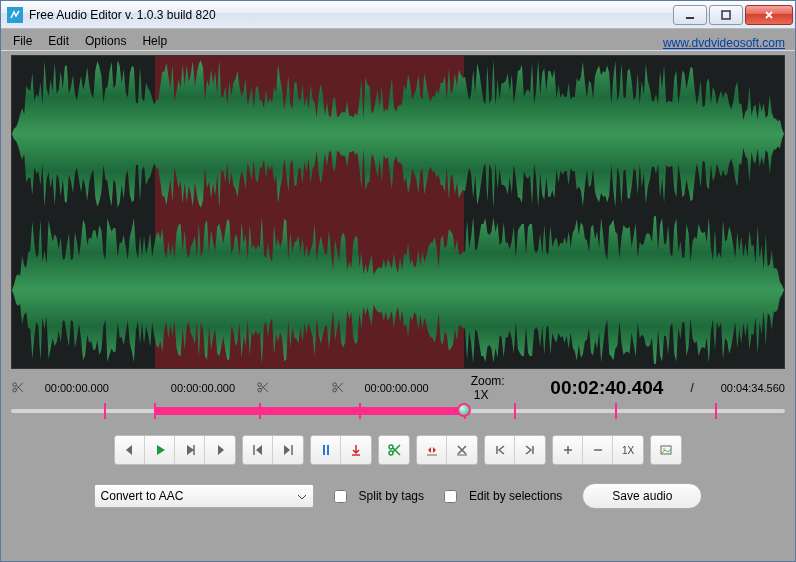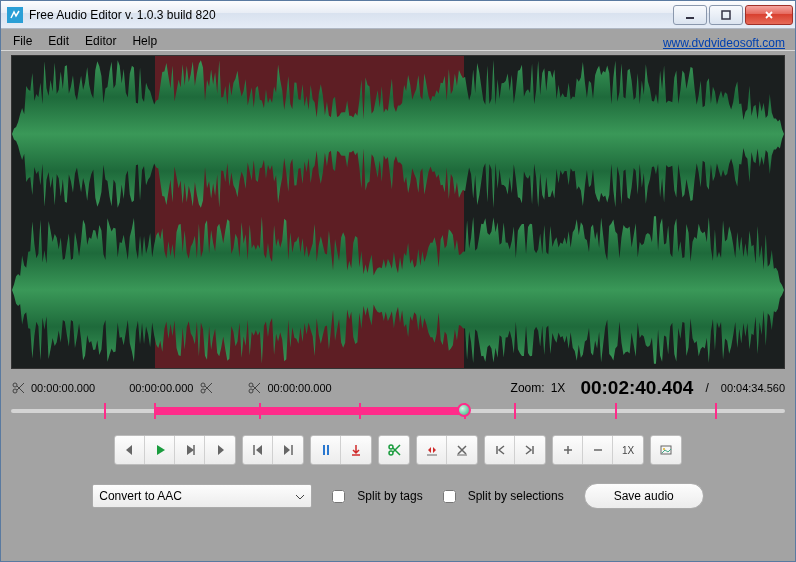--- a/index.html
+++ b/index.html
@@ -22,21 +22,21 @@
 
 .content { padding: 4px 10px 10px 10px; }
 
 .waveform { position: relative; height: 314px; background: #1b1f1f; border: 1px solid #333; overflow: hidden; }
 .selection { position: absolute; top: 0; bottom: 0; left: 18.5%; width: 40%; background: rgba(140,30,40,0.6); }
 .channel { position: absolute; left: 0; right: 0; height: 50%; }
 .channel.top { top: 0; }
 .channel.bot { top: 50%; }
 .wave-svg { width: 100%; height: 100%; display: block; }
 
-.marker-row { display: flex; align-items: center; height: 22px; margin-top: 8px; gap: 6px; }
+.marker-row { display: flex; align-items: center; height: 22px; margin-top: 8px; gap: 21px; }
 .marker-row .scis { width: 14px; height: 14px; }
 .marker-row .time-text { font-size: 11px; }
 .marker-row .gap { width: 22px; }
 .marker-row .flex { flex: 1; }
 .marker-row .zoom-label { font-size: 11px; margin-right: 9px; }
 .marker-row .pos-time { font-weight: bold; font-size: 19px; }
 .marker-row .slash { margin: 0 6px; }
 
 .slider-track { position: relative; height: 24px; margin: 2px 0 10px 0; }
 .track-line { position: absolute; top: 8px; left: 0; right: 0; height: 4px; background: #d4d4d4; border-radius: 2px; }
@@ -90,21 +90,21 @@
           <svg viewBox="0 0 12 10">
             <path d="M3 2 L9 8 M9 2 L3 8" stroke="#fff" stroke-width="1.8"></path>
           </svg>
         </div>
     </div>
   </div>
 
   <div class="menubar">
     <div class="menu-item">File</div>
     <div class="menu-item">Edit</div>
-    <div class="menu-item">Editor</div>
+    <div class="menu-item">Options</div>
     <div class="menu-item">Help</div>
     <div class="spacer"></div>
     <a href="#">www.dvdvideosoft.com</a>
   </div>
 
   <div class="content">
 
     <div class="waveform">
       <div class="selection"></div>
       <div class="channel top">
@@ -300,19 +300,19 @@
         <span class="arrow"><svg viewBox="0 0 10 6">
               <path d="M1 1 L5 5 L9 1" fill="none" stroke="#444"></path>
             </svg></span>
       </div>
       <label class="chk">
         <input type="checkbox" style="">
         <span>Split by tags</span>
       </label>
       <label class="chk">
         <input type="checkbox" style="">
-        <span>Split by selections</span>
+        <span>Edit by selections</span>
       </label>
       <button class="save-btn">Save audio</button>
     </div>
 
   </div>
 </div>
 
 </body></html>

